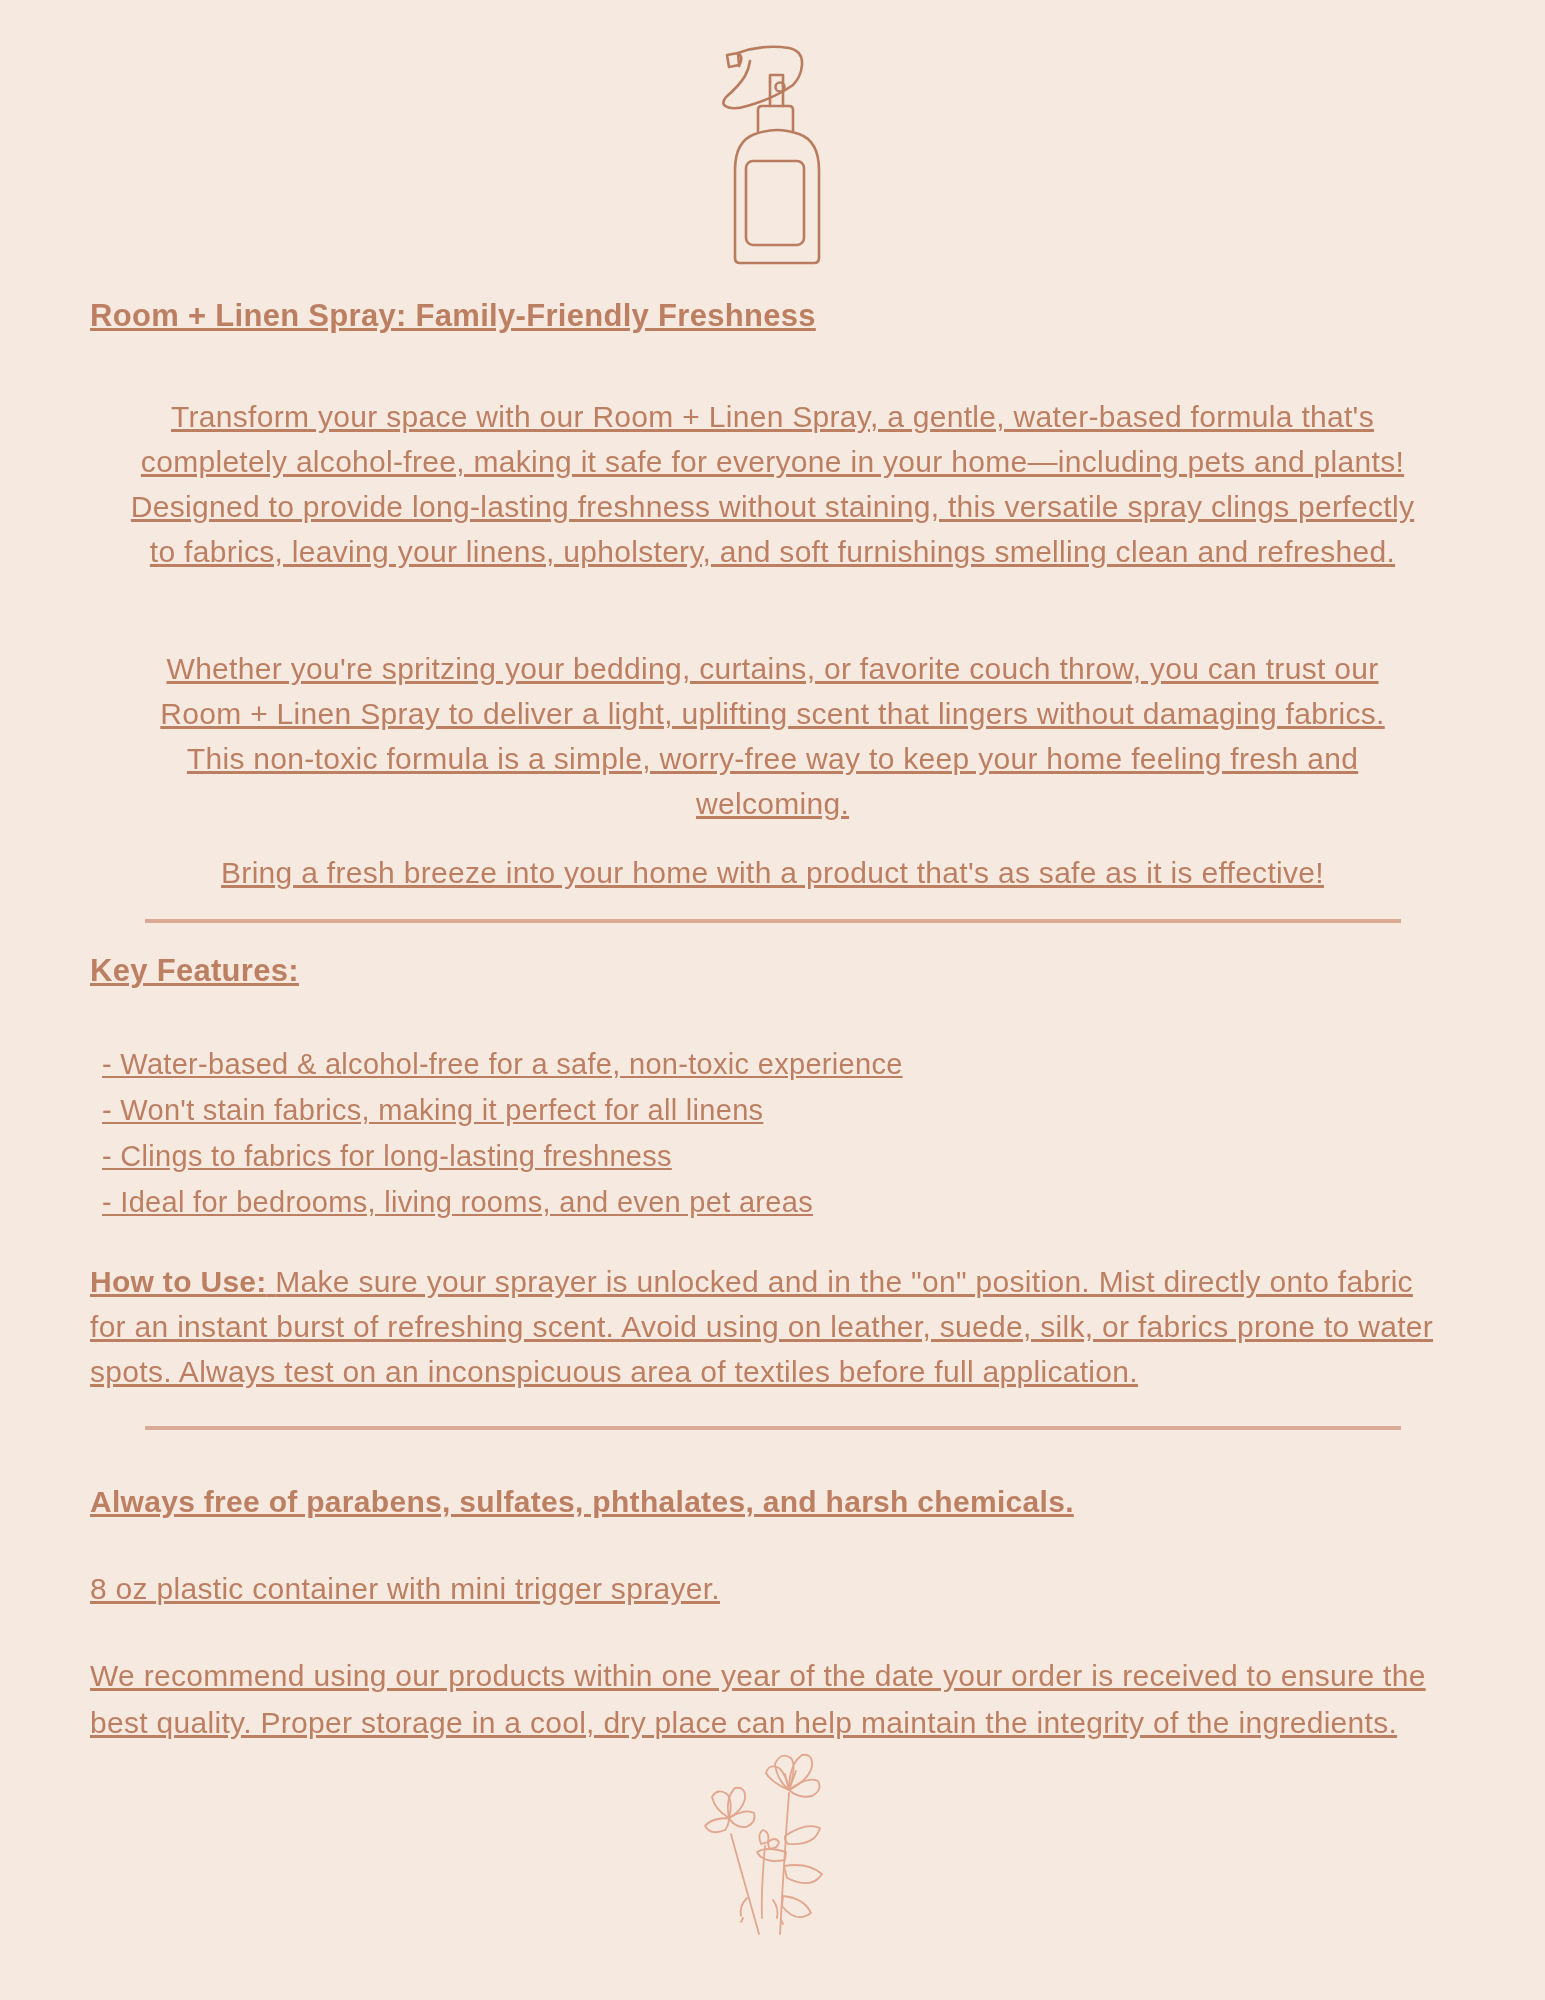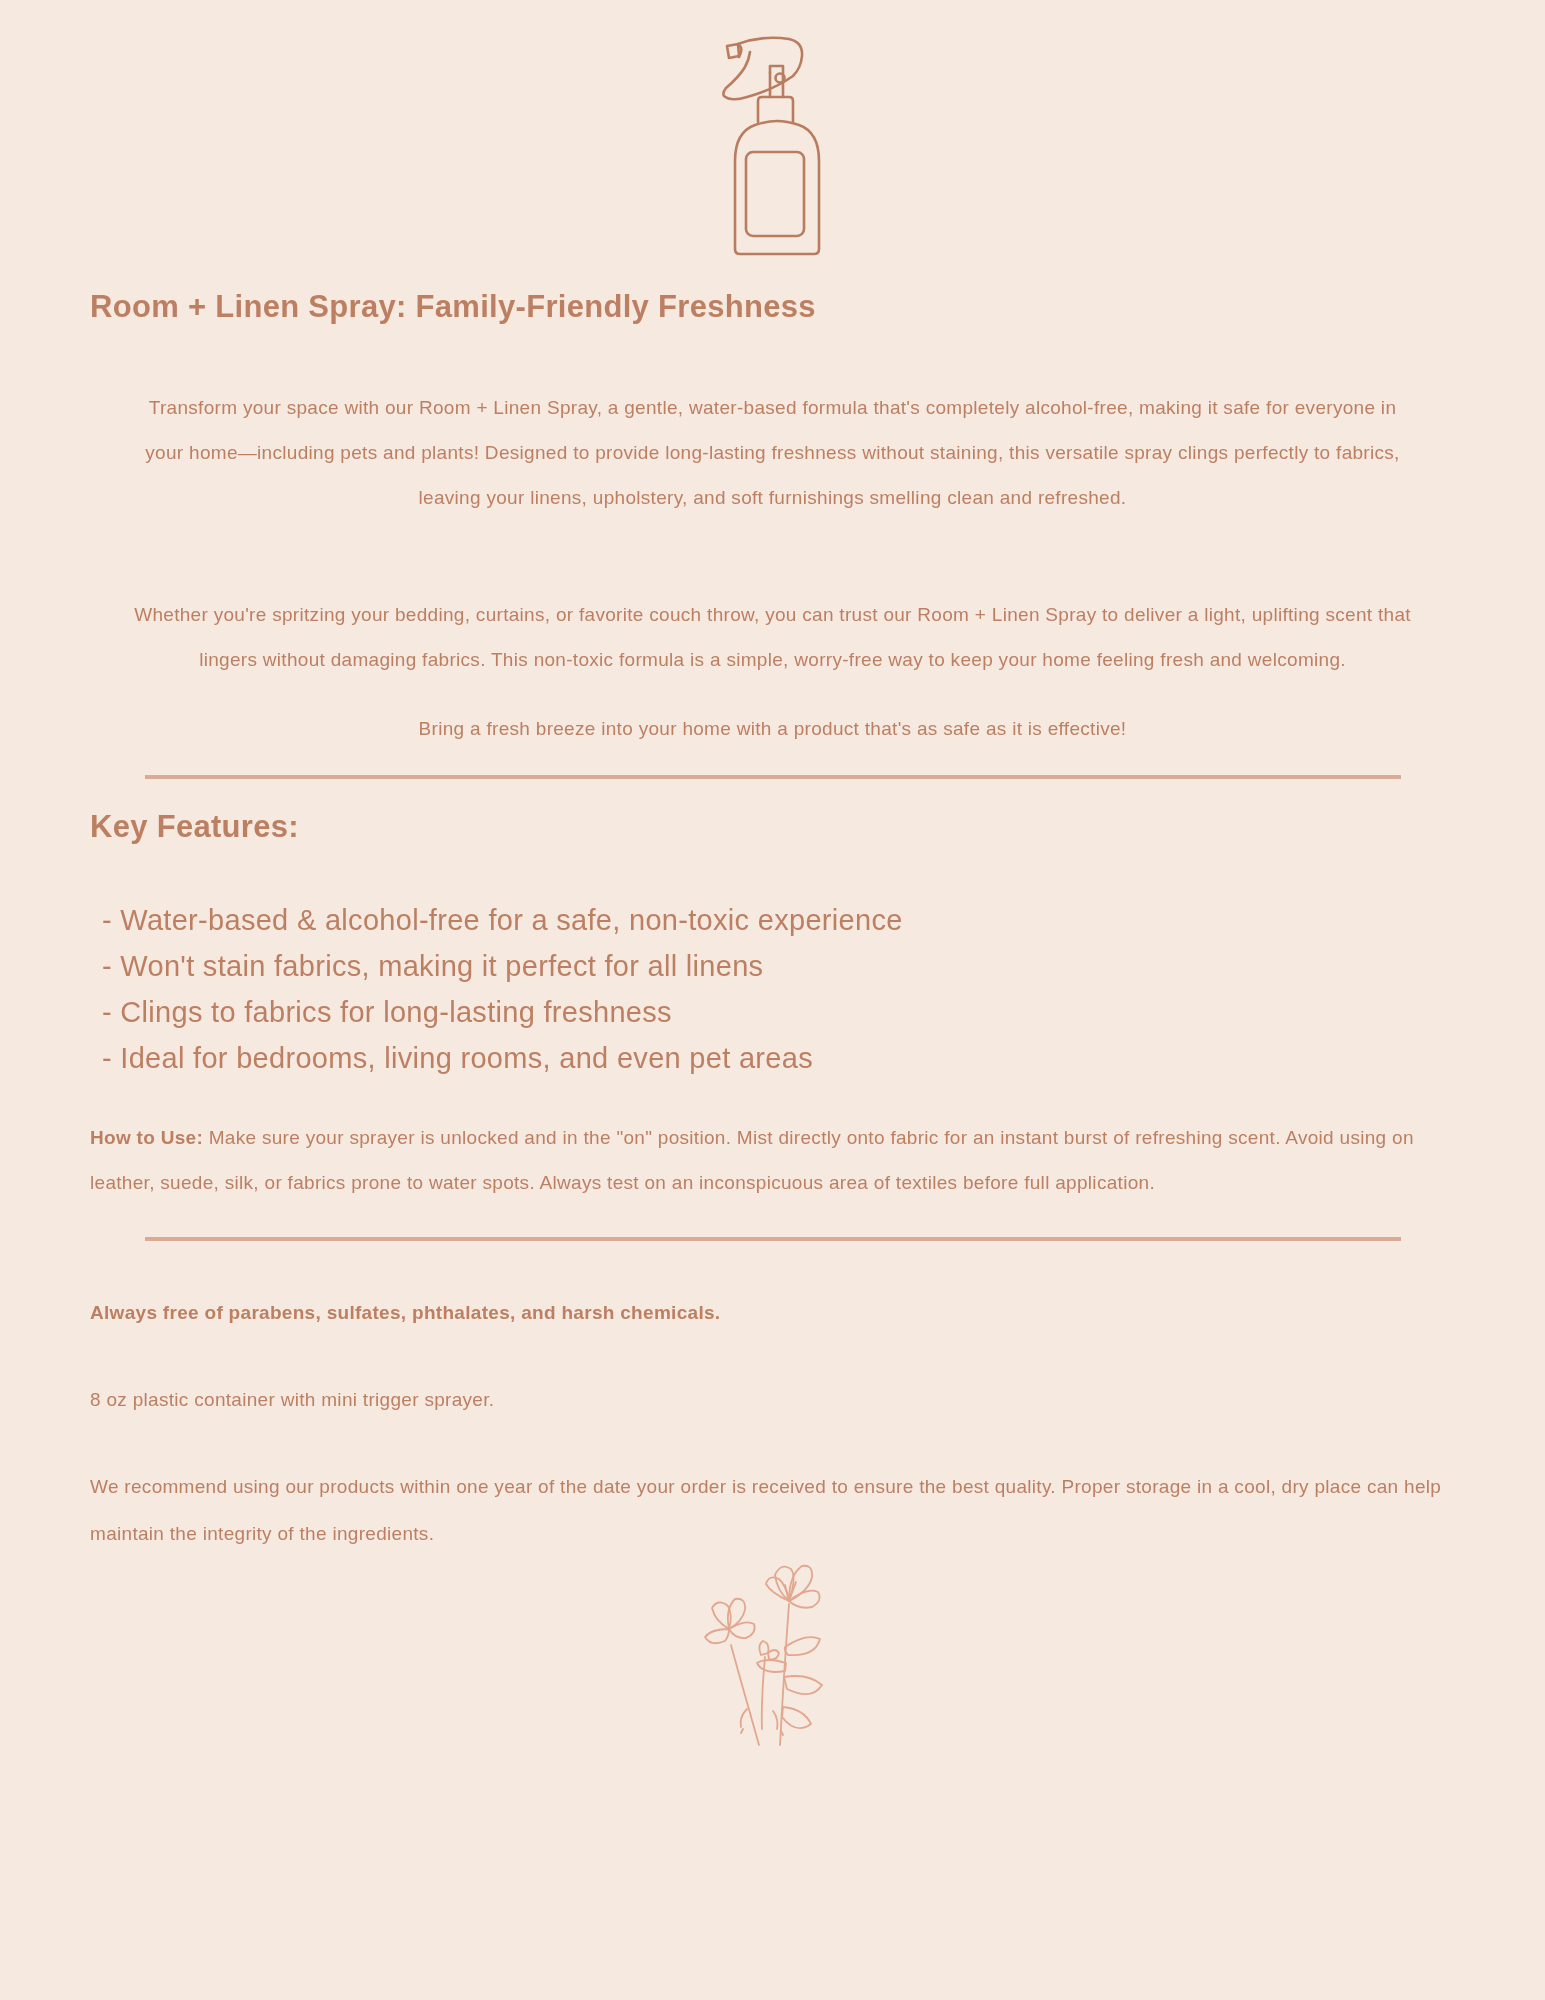--- a/index.html
+++ b/index.html
@@ -11,37 +11,38 @@
     height: 2000px;
     background: #f5e9e0;
     color: #bd7f62;
     font-family: "Liberation Sans", sans-serif;
     overflow: hidden;
   }
   .page {
     box-sizing: border-box;
     width: 1545px;
     height: 2000px;
-    padding: 33px 90px 0 90px;
+    padding: 42px 90px 0 90px;
+    text-decoration: underline;
   }
   .bottle-icon {
     display: block;
     margin: 0 auto;
   }
   h1, h2 {
     font-size: 31px;
     font-weight: bold;
     margin: 0;
     letter-spacing: 0.3px;
     line-height: 40px;
   }
   h1 { margin-top: 28px; }
   h2 { margin-top: 28px; }
   p {
-    font-size: 19px;
+    font-size: 30px;
     line-height: 45px;
     margin: 0;
     letter-spacing: 0.3px;
   }
   .center {
     text-align: center;
     max-width: 1290px;
     margin-left: auto;
     margin-right: auto;
   }

